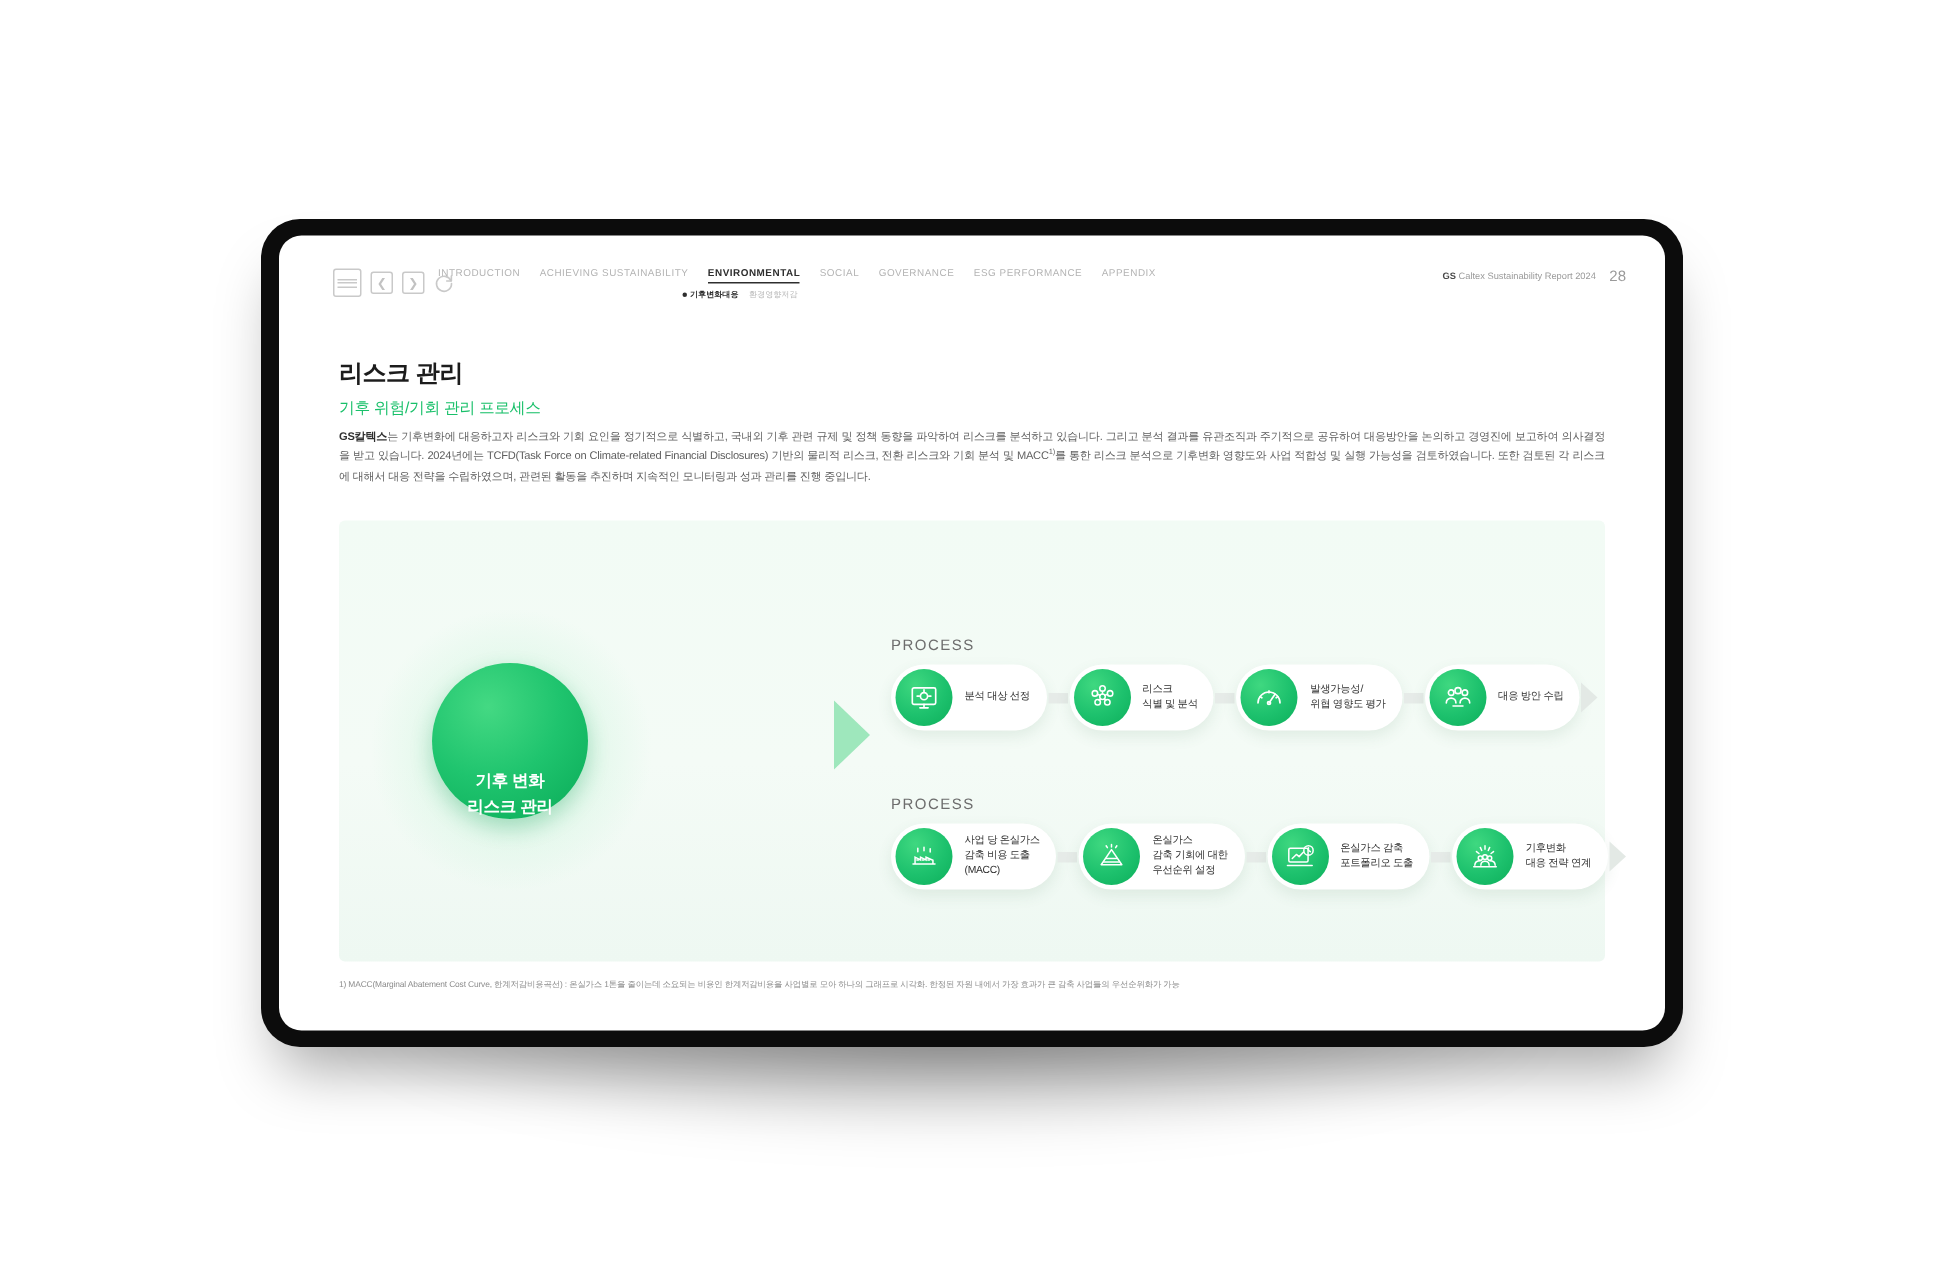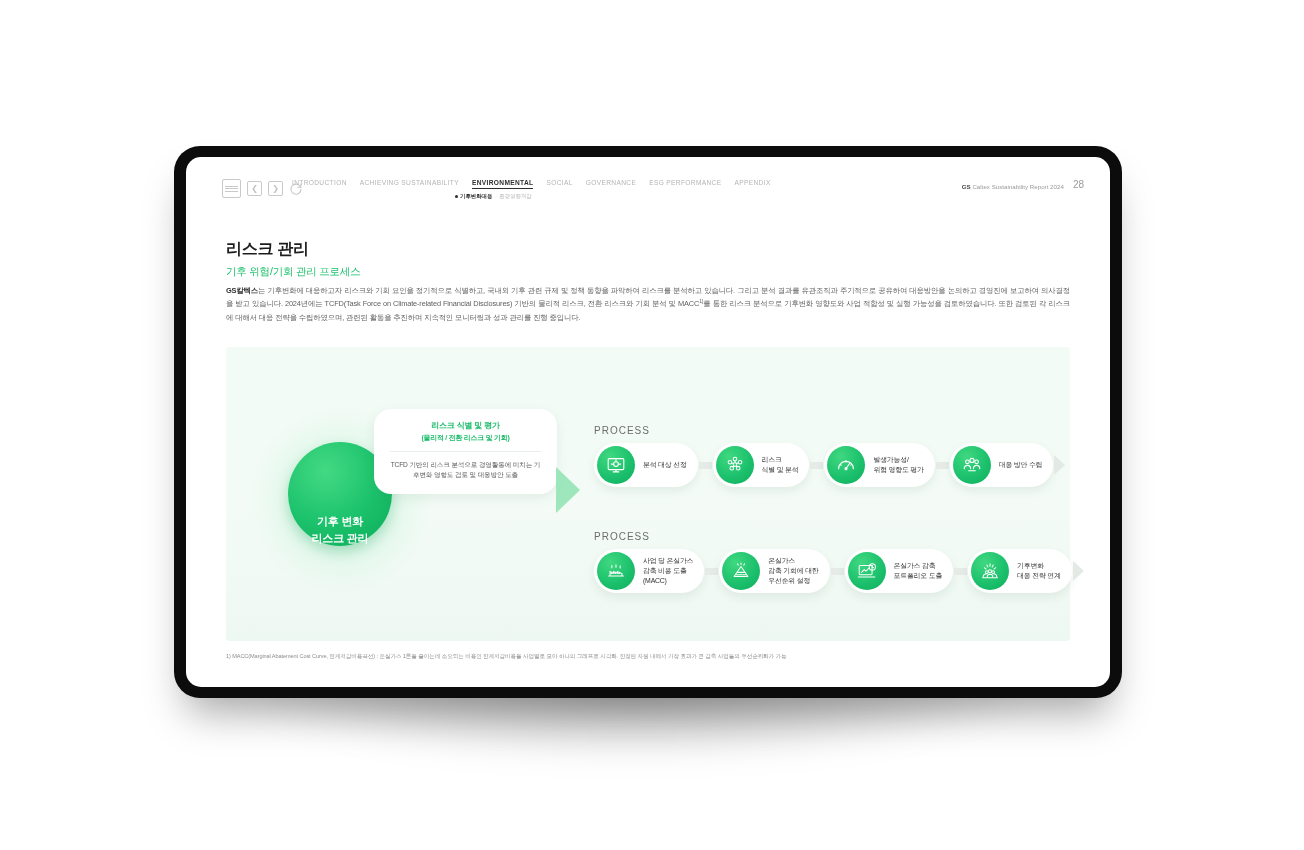--- a/index.html
+++ b/index.html
@@ -34,21 +34,21 @@
   .ticon.circ svg{display:block}
   .nav{position:absolute;left:106px;top:22px;display:flex;gap:13px;align-items:flex-start;
        font-size:6.6px;letter-spacing:.35px;color:#b4b4b4;white-space:nowrap;}
   .nav .item{padding-bottom:2px;}
   .nav .item.active{color:#2e2e2e;font-weight:700;border-bottom:1px solid #2e2e2e;padding-bottom:2px;}
   .subnav{position:absolute;left:269px;top:36px;display:flex;gap:7px;align-items:center;
           font-size:5.4px;white-space:nowrap;}
   .subnav .dot{width:3px;height:3px;border-radius:50%;background:#2e2e2e;display:inline-block;margin-right:2px;}
   .subnav .s1{color:#2e2e2e;font-weight:700;display:flex;align-items:center;}
   .subnav .s2{color:#b6b6b6;}
-  .hdr-right{position:absolute;right:26px;top:22px;display:flex;align-items:flex-end;gap:9px;white-space:nowrap;}
+  .hdr-right{position:absolute;right:26px;top:22px;display:flex;align-items:center;gap:9px;white-space:nowrap;}
   .hdr-right .rep{font-size:6.2px;color:#9a9a9a;}
   .hdr-right .rep b{color:#4a4a4a;font-weight:700;}
   .hdr-right .pg{font-size:10px;color:#9a9a9a;}
   
   .page-title{position:absolute;left:40px;top:82px;font-size:16px;font-weight:700;color:#1c1c1c;letter-spacing:-.3px;}
   .page-sub{position:absolute;left:40px;top:108px;font-size:10.5px;font-weight:400;color:#19c06a;letter-spacing:-.2px;}
   .body-copy{position:absolute;left:40px;top:127px;width:844px;font-size:7.4px;line-height:1.82;color:#5e5e5e;letter-spacing:-.15px;text-align:justify;}
   .body-copy b{color:#303030;font-weight:700;}
   .body-copy sup{font-size:5px;vertical-align:super;}
   
@@ -151,26 +151,20 @@
   <div class="panel">
     <div class="glow"></div>
 
     <div class="core">
       <div>
         <div>기후 변화</div>
         <div>리스크 관리</div>
       </div>
     </div>
 
-    <div class="branch top">
-      <div class="bt">리스크 식별 및 평가</div>
-      <div class="bsub">(물리적 / 전환 리스크 및 기회)</div>
-      <div class="hr"></div>
-      <div class="bd">TCFD 기반의 리스크 분석으로 경영활동에 미치는 기후변화 영향도 검토 및 대응방안 도출</div>
-    </div>
 
 
     <div class="tri"></div>
 
     <div class="prow r1">
       <div class="plabel">PROCESS</div>
       <div class="pchain">
         <div class="pill">
           <span class="ic">
             <svg width="22" height="22" viewBox="0 0 24 24" fill="none" stroke="#fff" stroke-width="1.2" stroke-linecap="round" stroke-linejoin="round">

